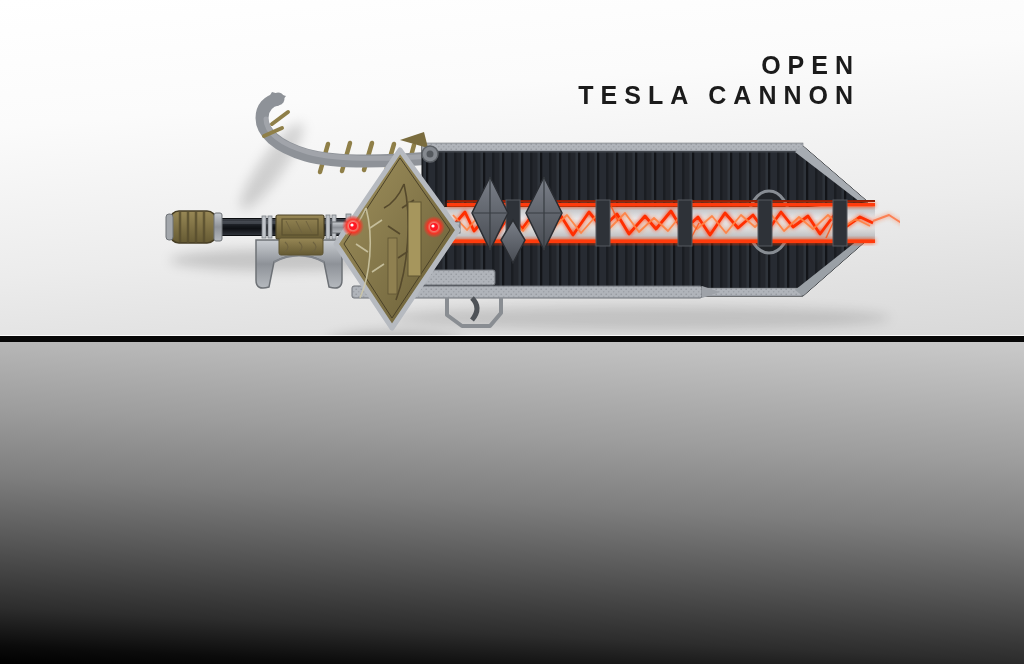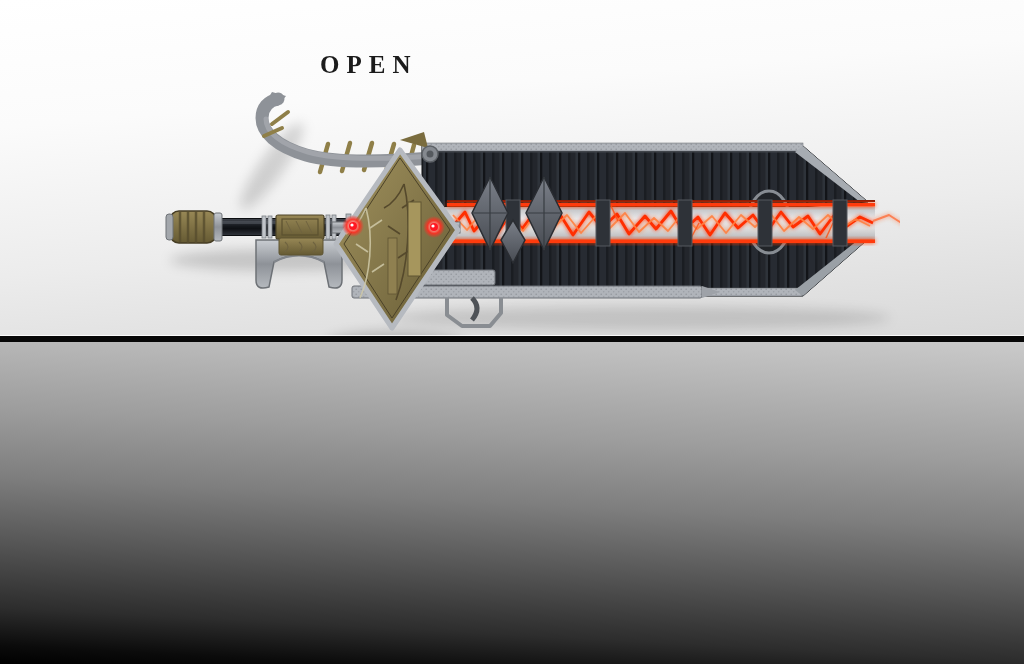--- a/index.html
+++ b/index.html
@@ -5,21 +5,21 @@
   html,body{margin:0;padding:0;background:#888;}
   .stage{position:relative;width:1024px;height:664px;overflow:hidden;
          font-family:"Liberation Sans",sans-serif;}
   .top-section{position:absolute;top:0;left:0;width:1024px;height:336px;
     background:linear-gradient(175deg,#ffffff 0%,#fbfbfb 30%,#ececec 65%,#d8d8d8 100%);}
   .divider{position:absolute;top:336px;left:0;width:1024px;height:6px;background:#070707;
     box-shadow:0 -1px 0 rgba(255,255,255,.8);}
   .bottom-section{position:absolute;top:342px;left:0;width:1024px;height:322px;
     background:linear-gradient(183deg,#cacaca 0%,#b7b7b7 14%,#9d9d9d 32%,#7e7e7e 50%,
       #555555 68%,#2d2d2d 85%,#0b0b0b 95%,#000000 100%);}
-  .title,.caption{position:absolute;text-align:left;font-weight:bold;font-family:Liberation Serif, serif;}
+  .title,.caption{position:absolute;text-align:right;font-weight:bold;}
   .title{top:50px;left:320px;width:540px;color:#1b1b1b;}
   .tline{font-size:25px;line-height:30px;letter-spacing:7px;white-space:nowrap;}
   .weapon-svg,.emblem-svg{position:absolute;}
   #openWeapon{left:160px;top:88px;}
 </style>
 </head>
 <body>
 
 <svg style="position:absolute;width:0;height:0" aria-hidden="true">
   <defs>
@@ -133,20 +133,21 @@
     <path id="dartShape" d="M9,0 L-9,-7 L-4,0 L-9,7 Z"></path>
     <path id="triShape" d="M10,0 L-6,-7 L-6,7 Z"></path>
   </defs>
 </svg>
 
 <div class="stage">
 
   <div class="top-section">
     <div class="title">
       <div class="tline">OPEN</div>
+      <div class="tline">TESLA CANNON</div>
     </div>
 
     <svg id="openWeapon" class="weapon-svg" width="740" height="250" viewBox="0 0 740 250">
       <g filter="url(#softBlur)" fill="#000">
         <ellipse cx="120" cy="172" rx="110" ry="11" opacity="0.16"></ellipse>
         <ellipse cx="235" cy="256" rx="70" ry="13" opacity="0.18"></ellipse>
         <ellipse cx="480" cy="230" rx="250" ry="12" opacity="0.13"></ellipse>
         <ellipse cx="112" cy="78" rx="52" ry="12" opacity="0.15" transform="rotate(-55 112 78)"></ellipse>
       </g>
 

